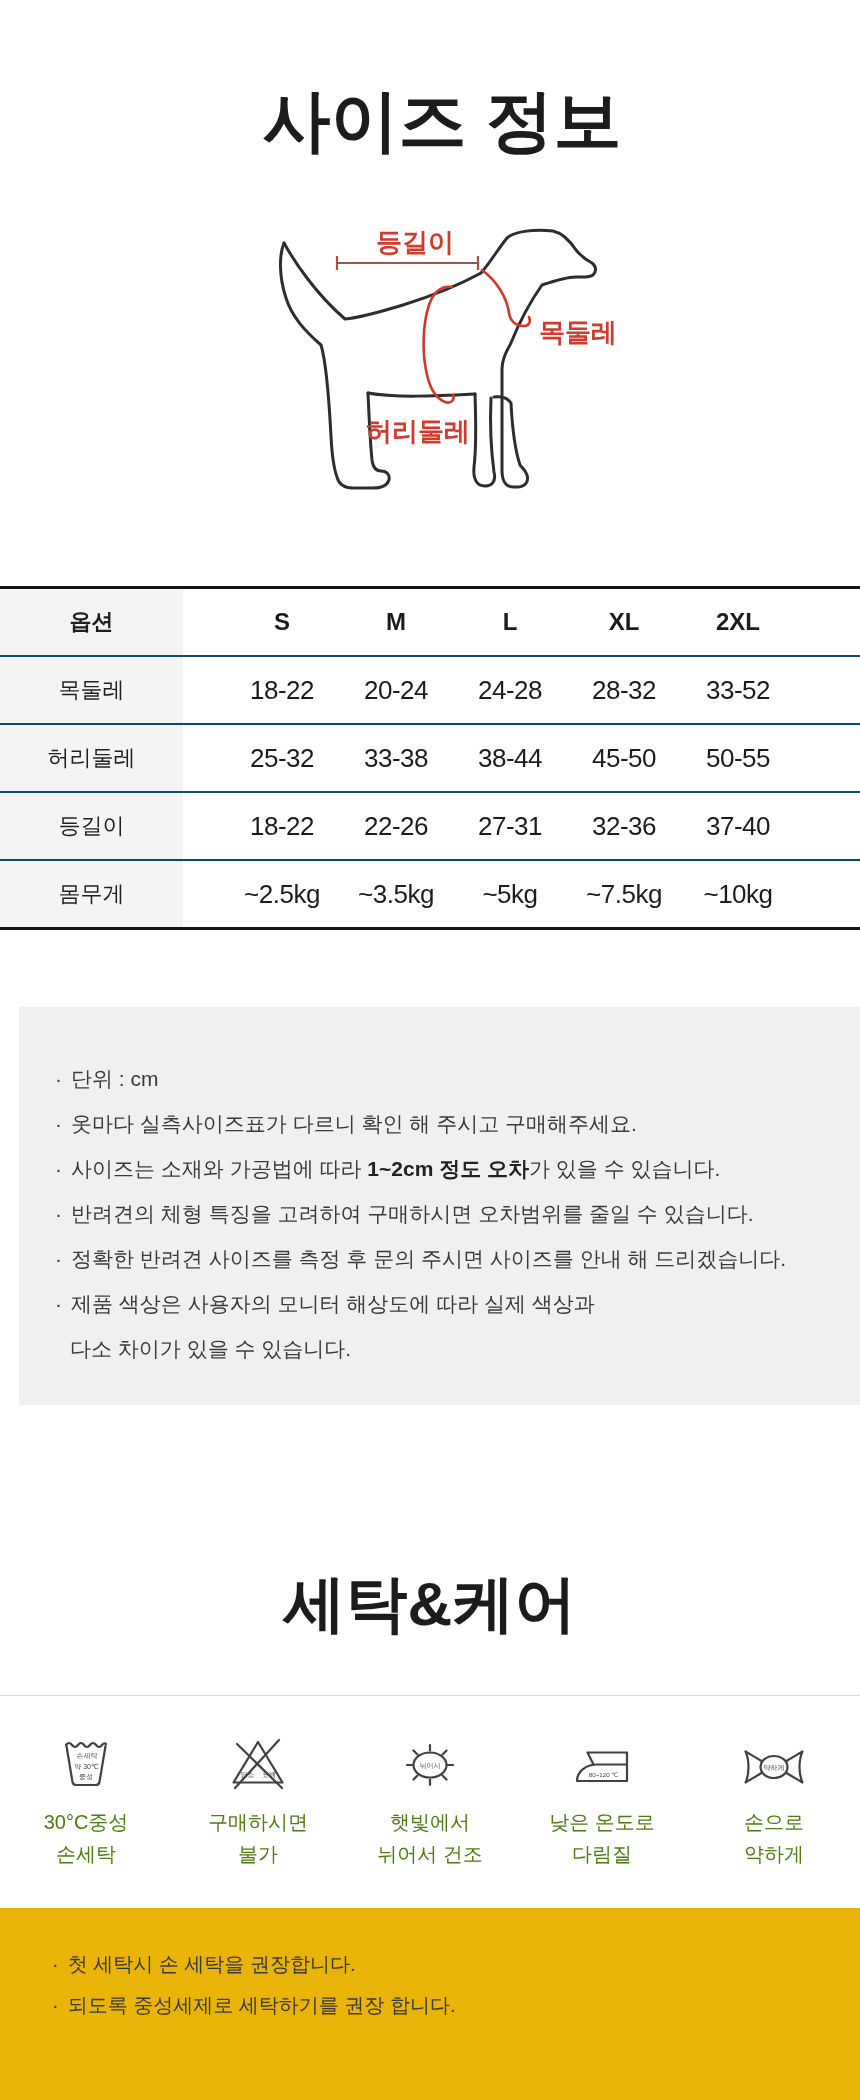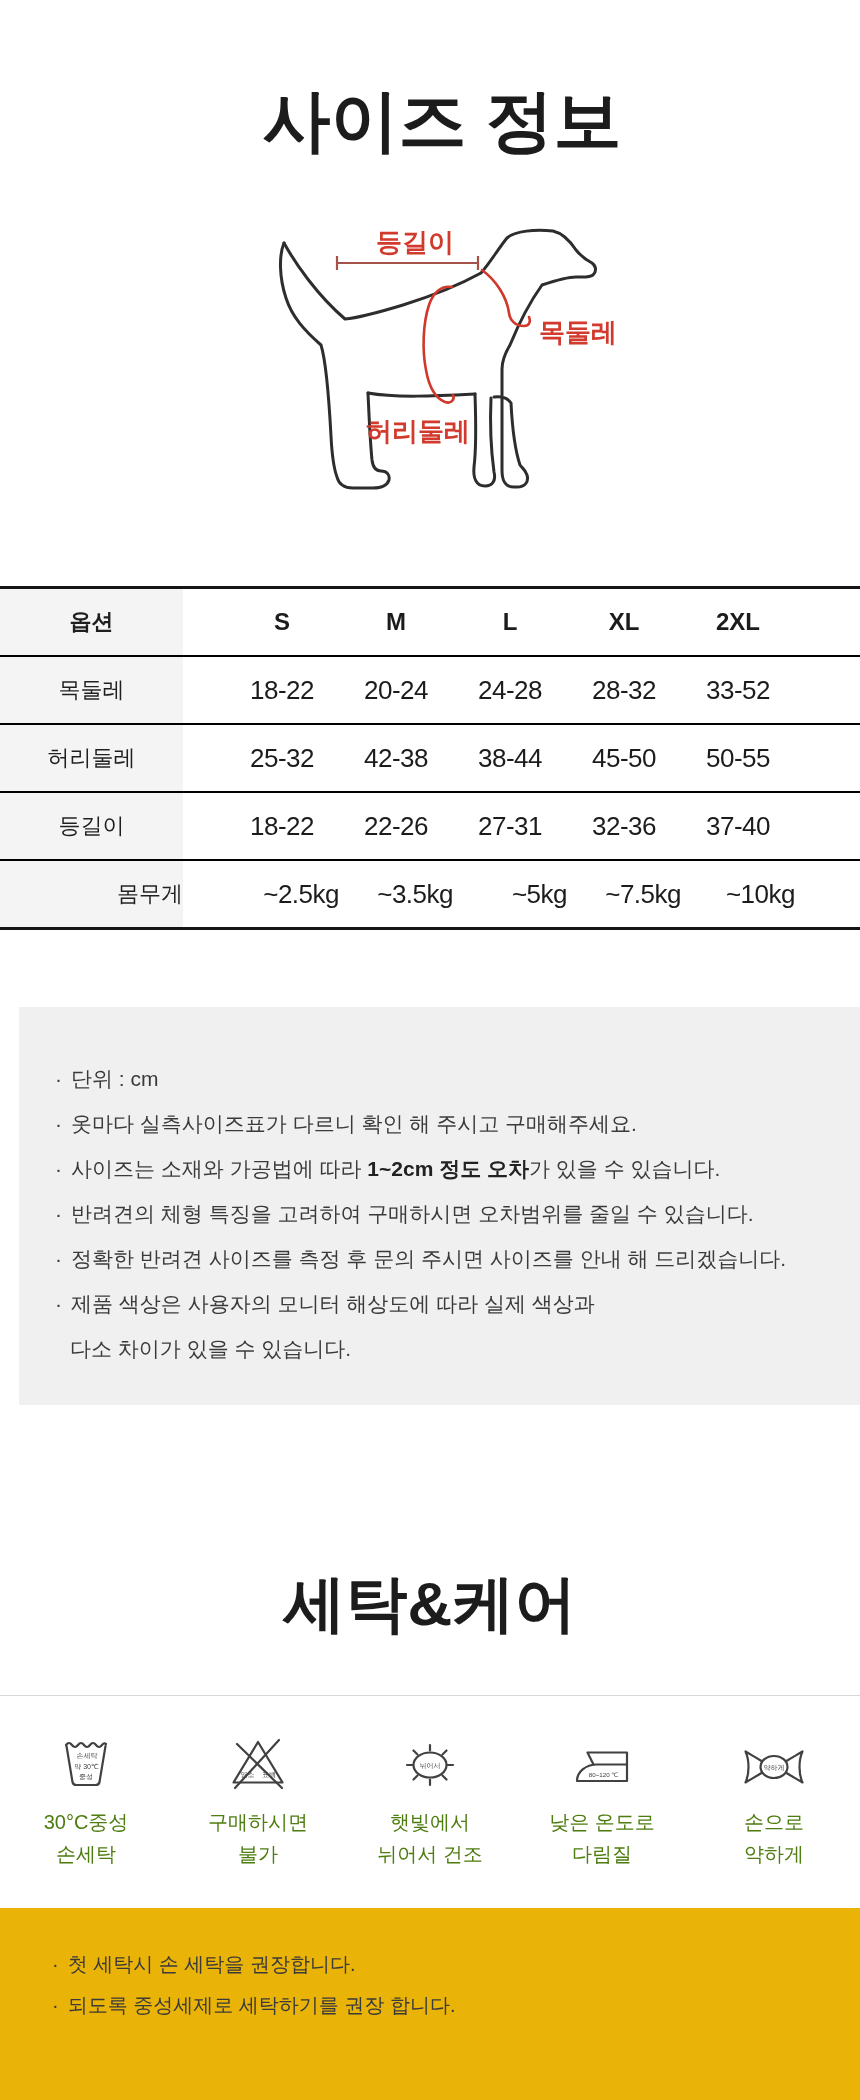--- a/index.html
+++ b/index.html
@@ -16,22 +16,22 @@
   #dog-diagram{position:absolute;top:155px;left:245px;width:430px;height:350px;}
   .dogline{fill:none;stroke:#2d2d2d;stroke-width:3;stroke-linecap:round;stroke-linejoin:round;}
   .redline{fill:none;stroke:#cf382a;stroke-width:2.6;stroke-linecap:round;}
   .measline{stroke:#a5524a;stroke-width:2.2;}
   .redtxt{fill:#d13a2c;font-size:26px;font-weight:600;font-family:inherit;}
 
   
   #size-table{position:absolute;top:586px;left:0;width:860px;border-collapse:collapse;
               table-layout:fixed;border-top:3px solid #151515;border-bottom:3px solid #151515;}
   #size-table td{height:66px;text-align:center;vertical-align:middle;padding:0;
-                 border-bottom:2px solid #000000;}
-  #size-table tr:last-child td{border-bottom:none;text-align:right;}
+                 border-bottom:2px solid #0c4a6e;}
+  #size-table tr:last-child td{border-bottom:none;}
   #size-table td.lbl{background:#f4f4f4;font-size:22px;font-weight:500;color:#1f1f1f;}
   #size-table tr.head td.lbl{font-weight:600;}
   #size-table td.hval{font-size:24px;font-weight:700;}
   #size-table td.val{font-size:26px;font-weight:500;letter-spacing:-0.5px;}
 
   
   #size-notes{position:absolute;top:1007px;left:0;width:860px;height:398px;background:#f0f0f0;
               box-sizing:border-box;padding:49px 30px 0 36px;margin-left:19px;}
   #size-notes p{margin:0;font-size:21px;line-height:45px;color:#3a3a3a;font-weight:400;}
   #size-notes .bold{font-weight:700;color:#222;}
@@ -120,21 +120,21 @@
       <td class="val">20-24</td>
       <td class="val">24-28</td>
       <td class="val">28-32</td>
       <td class="val">33-52</td>
       <td></td>
     </tr>
     <tr>
       <td class="lbl">허리둘레</td>
       <td></td>
       <td class="val">25-32</td>
-      <td class="val">42-38</td>
+      <td class="val">33-38</td>
       <td class="val">38-44</td>
       <td class="val">45-50</td>
       <td class="val">50-55</td>
       <td></td>
     </tr>
     <tr>
       <td class="lbl">등길이</td>
       <td></td>
       <td class="val">18-22</td>
       <td class="val">22-26</td>

